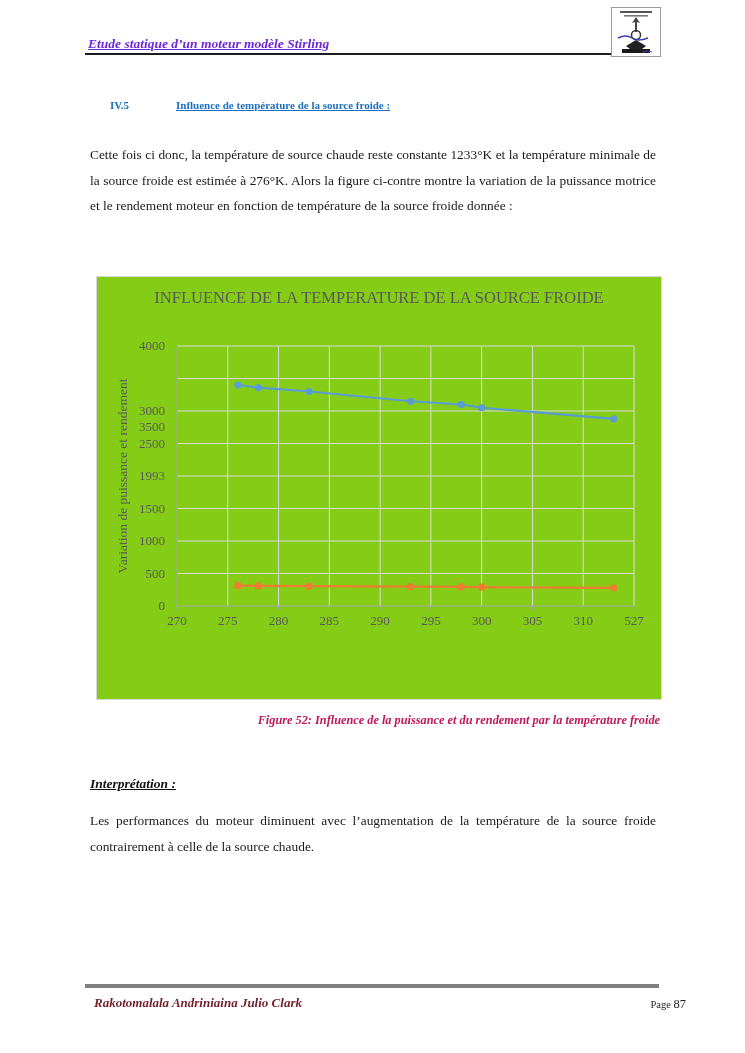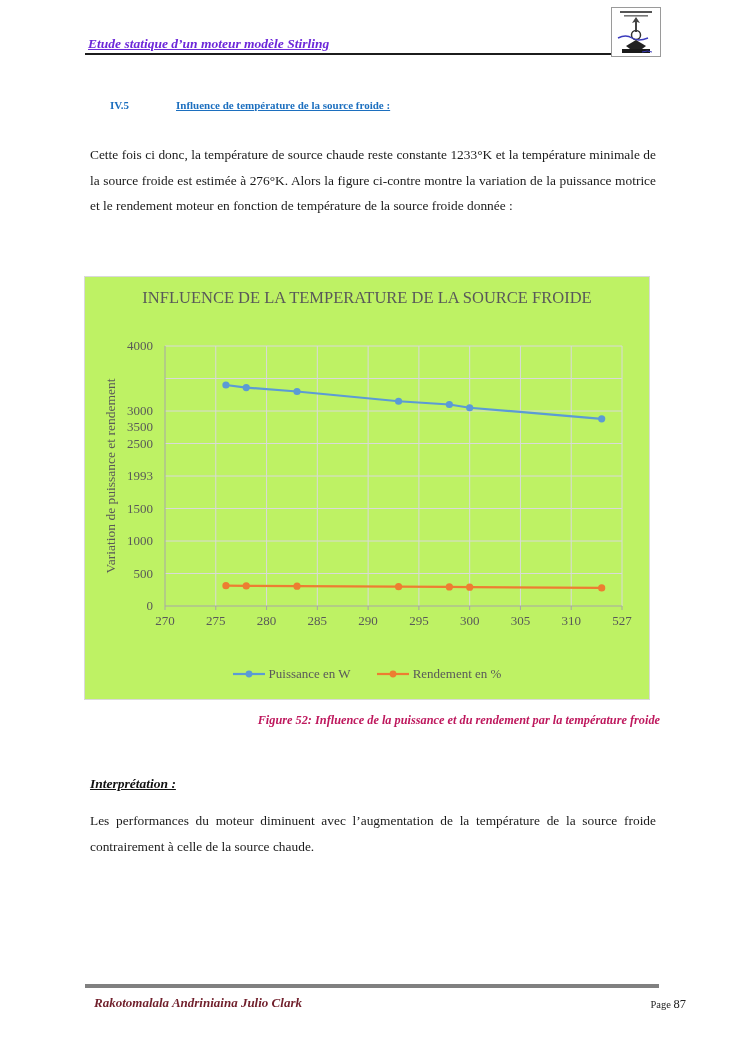--- a/index.html
+++ b/index.html
@@ -19,21 +19,21 @@
   #section-heading{left:110px;top:99px;font-size:11px;font-weight:bold;color:#1c6fbf;}
   #section-number{display:inline-block;width:66px;}
   #section-title{text-decoration:underline;}
 
   
   .para{left:90px;width:566px;font-size:13.4px;line-height:25.7px;text-align:justify;}
   #para-1{top:142px;}
   #para-2{top:808px;}
 
   
-  #chart{left:84px;top:276px;width:564px;height:422px;border:1px solid #d9d9d9;background:#bef264;}
+  #chart{left:96px;top:276px;width:564px;height:422px;border:1px solid #d9d9d9;background:#84cc16;}
   #chart-title{position:absolute;left:42px;top:10px;width:480px;text-align:center;
     font-size:16.5px;line-height:21px;color:#595959;}
   #chart-svg{position:absolute;left:0;top:0;}
   .ytick{position:absolute;left:0;width:68px;text-align:right;font-size:13px;color:#595959;}
   .xtick{position:absolute;width:40px;text-align:center;font-size:13px;color:#595959;top:336px;}
   #y-axis-title{position:absolute;left:26px;top:199px;transform:translate(-50%,-50%) rotate(-90deg);
     white-space:nowrap;font-size:13.5px;color:#595959;}
   #x-axis-title{position:absolute;left:80px;top:357px;width:457px;text-align:center;
     font-size:13.5px;color:#595959;}
   #chart-legend{position:absolute;left:0;top:389px;width:564px;display:flex;justify-content:center;gap:26px;}
@@ -121,36 +121,20 @@
       <polyline points="140.93333333333334,308.72 161.24444444444447,308.915 212.0222222222222,309.175 313.5777777777778,309.63 364.35555555555555,309.89 384.66666666666663,310.15 516.6888888888889,310.93" fill="none" stroke="#ED7D31" stroke-width="2.2"></polyline>
       <circle cx="140.93333333333334" cy="308.72" r="3.6" fill="#ED7D31"></circle>
       <circle cx="161.24444444444447" cy="308.915" r="3.6" fill="#ED7D31"></circle>
       <circle cx="212.0222222222222" cy="309.175" r="3.6" fill="#ED7D31"></circle>
       <circle cx="313.5777777777778" cy="309.63" r="3.6" fill="#ED7D31"></circle>
       <circle cx="364.35555555555555" cy="309.89" r="3.6" fill="#ED7D31"></circle>
       <circle cx="384.66666666666663" cy="310.15" r="3.6" fill="#ED7D31"></circle>
       <circle cx="516.6888888888889" cy="310.93" r="3.6" fill="#ED7D31"></circle>
     </svg>
   <div id="y-axis-title">Variation de puissance et rendement</div>
-  <div id="chart-legend">
-      <div class="legend-item">
-        <svg width="32" height="10">
-          <line x1="0" y1="5" x2="32" y2="5" stroke="#5B9BD5" stroke-width="2.2"></line>
-          <circle cx="16" cy="5" r="3.4" fill="#5B9BD5"></circle>
-        </svg>
-        <span>Puissance en W</span>
-      </div>
-      <div class="legend-item">
-        <svg width="32" height="10">
-          <line x1="0" y1="5" x2="32" y2="5" stroke="#ED7D31" stroke-width="2.2"></line>
-          <circle cx="16" cy="5" r="3.4" fill="#ED7D31"></circle>
-        </svg>
-        <span>Rendement en %</span>
-      </div>
-    </div>
 <div class="ytick" style="top: 321px;">0</div>
     <div class="ytick" style="top: 288.5px;">500</div>
     <div class="ytick" style="top: 256px;">1000</div>
     <div class="ytick" style="top: 223.5px;">1500</div>
     <div class="ytick" style="top: 191px;">1993</div>
     <div class="ytick" style="top: 158.5px;">2500</div>
     <div class="ytick" style="top: 126px;">3000</div>
     <div class="ytick" style="top: 93.5px; margin-top: 48px;">3500</div>
     <div class="ytick" style="top: 61px;">4000</div>
     <div class="xtick" style="left: 60px;">270</div>

